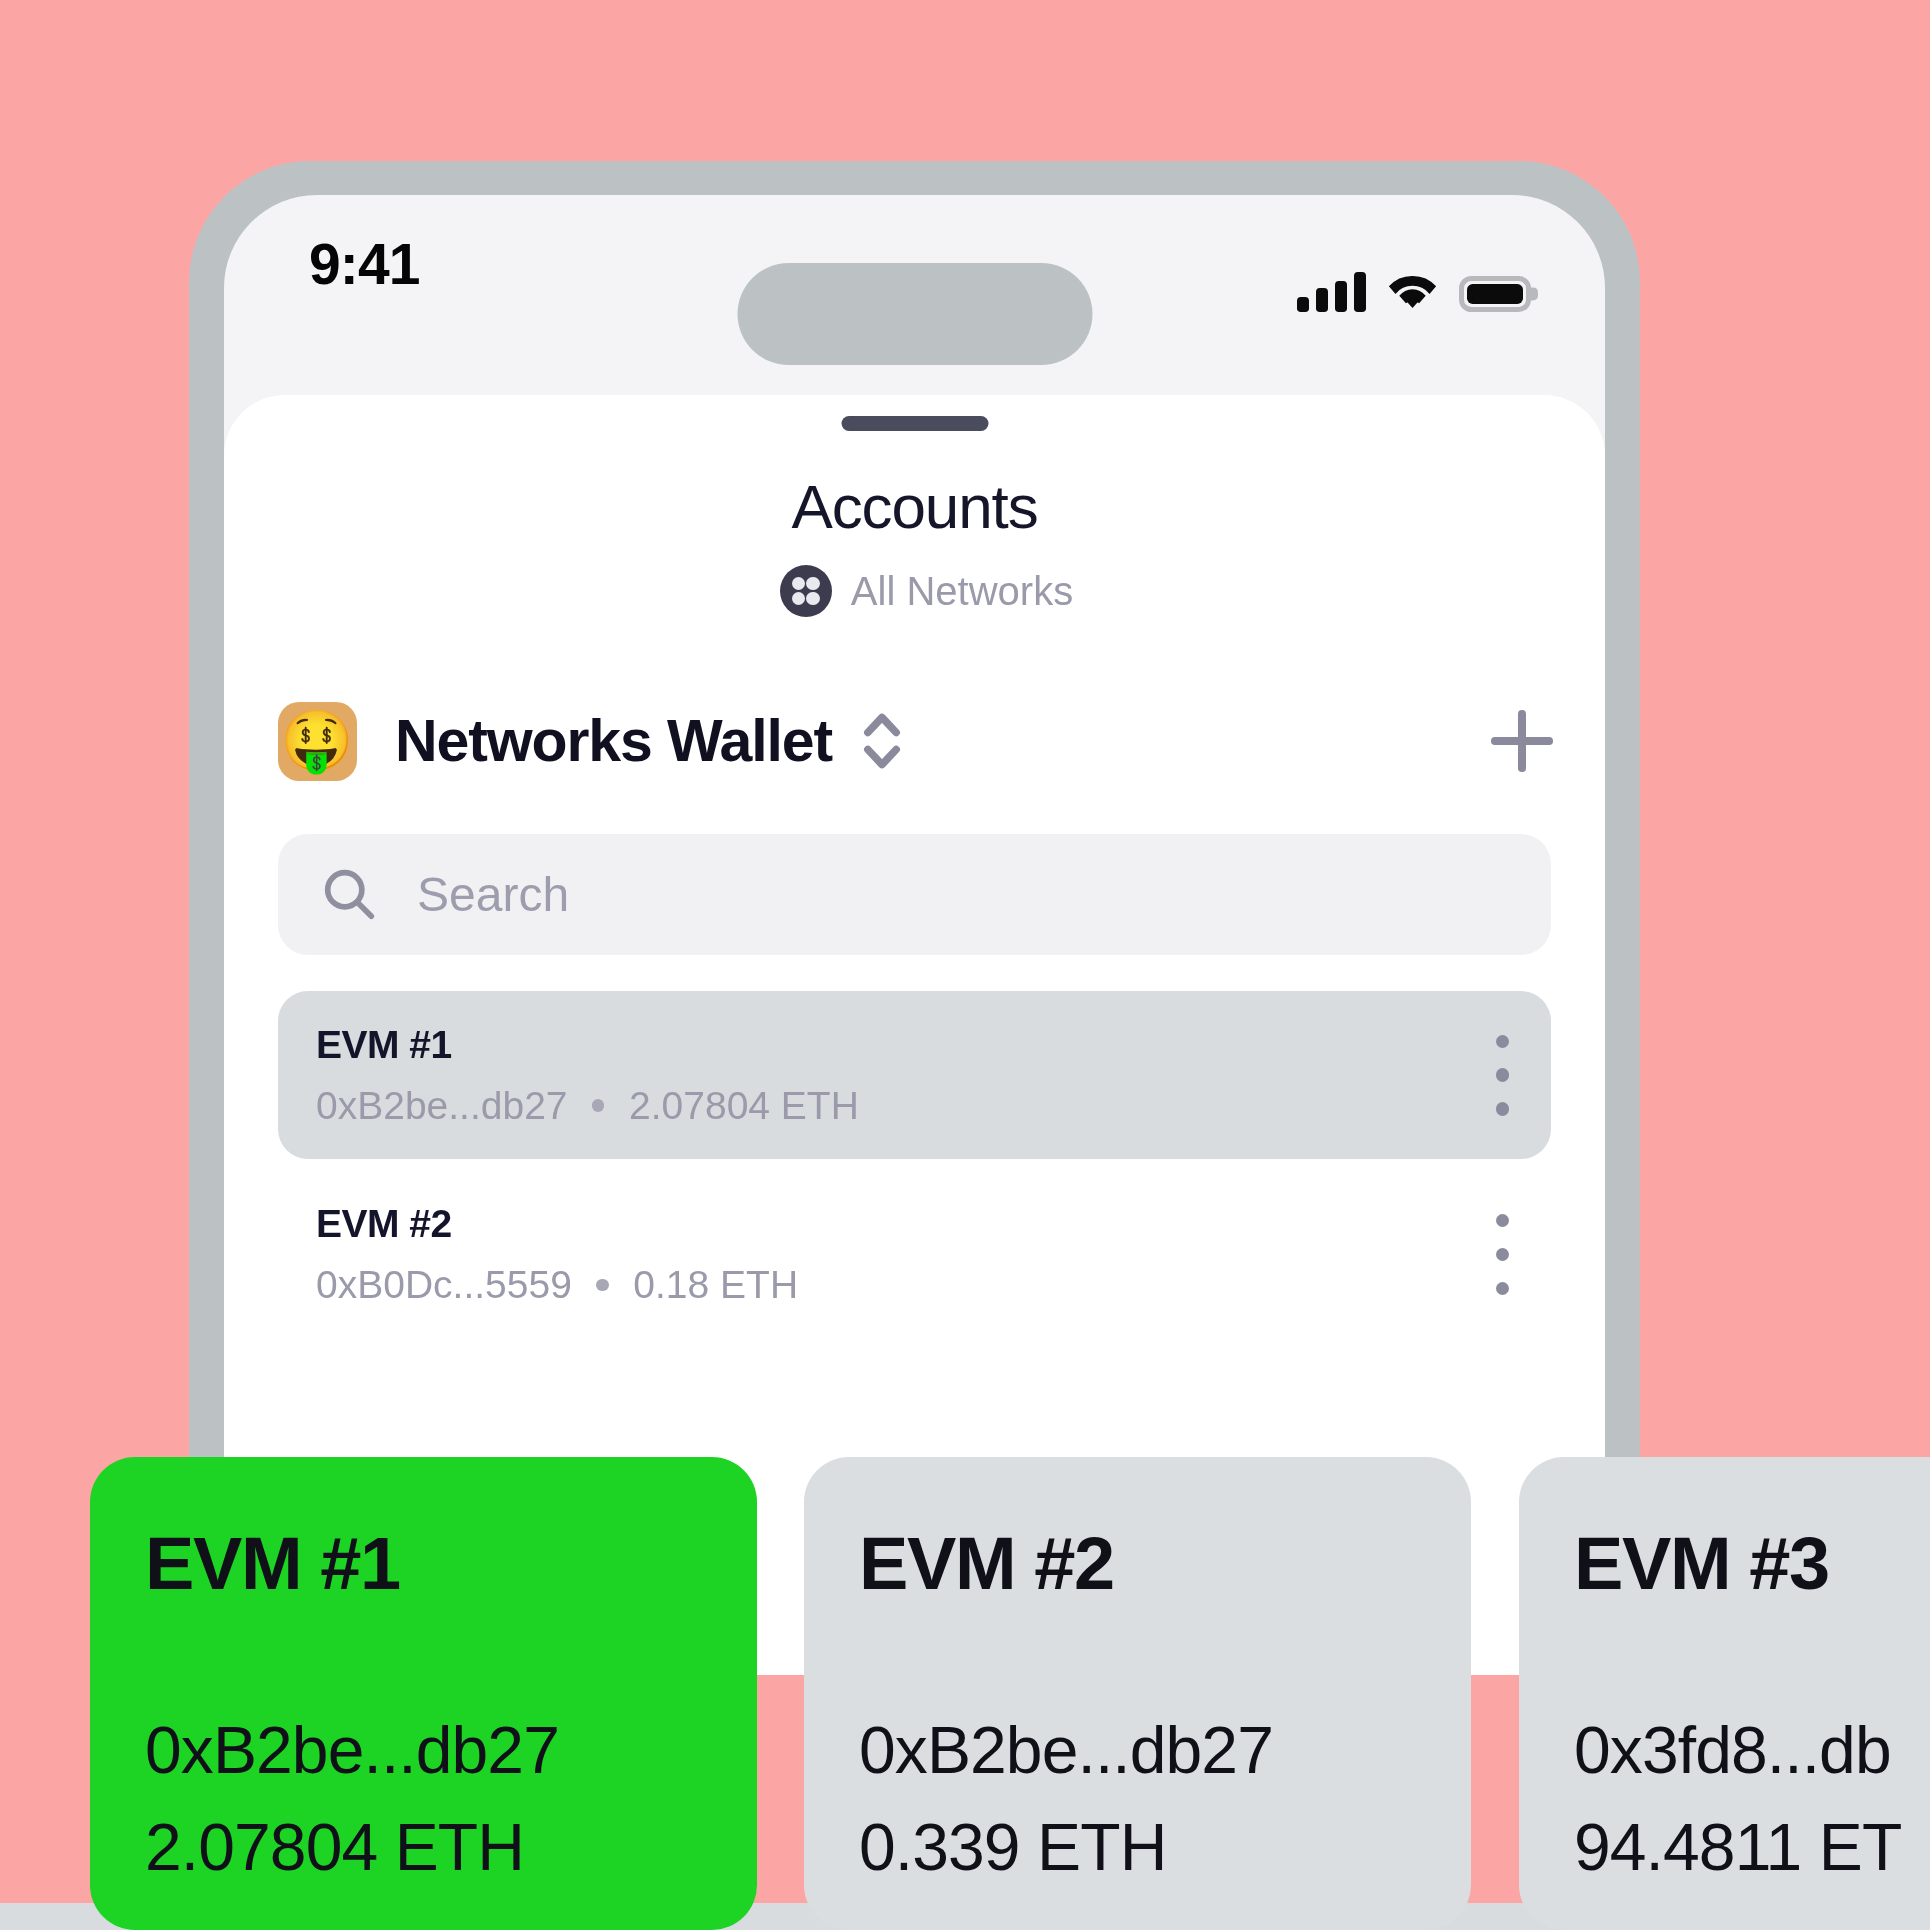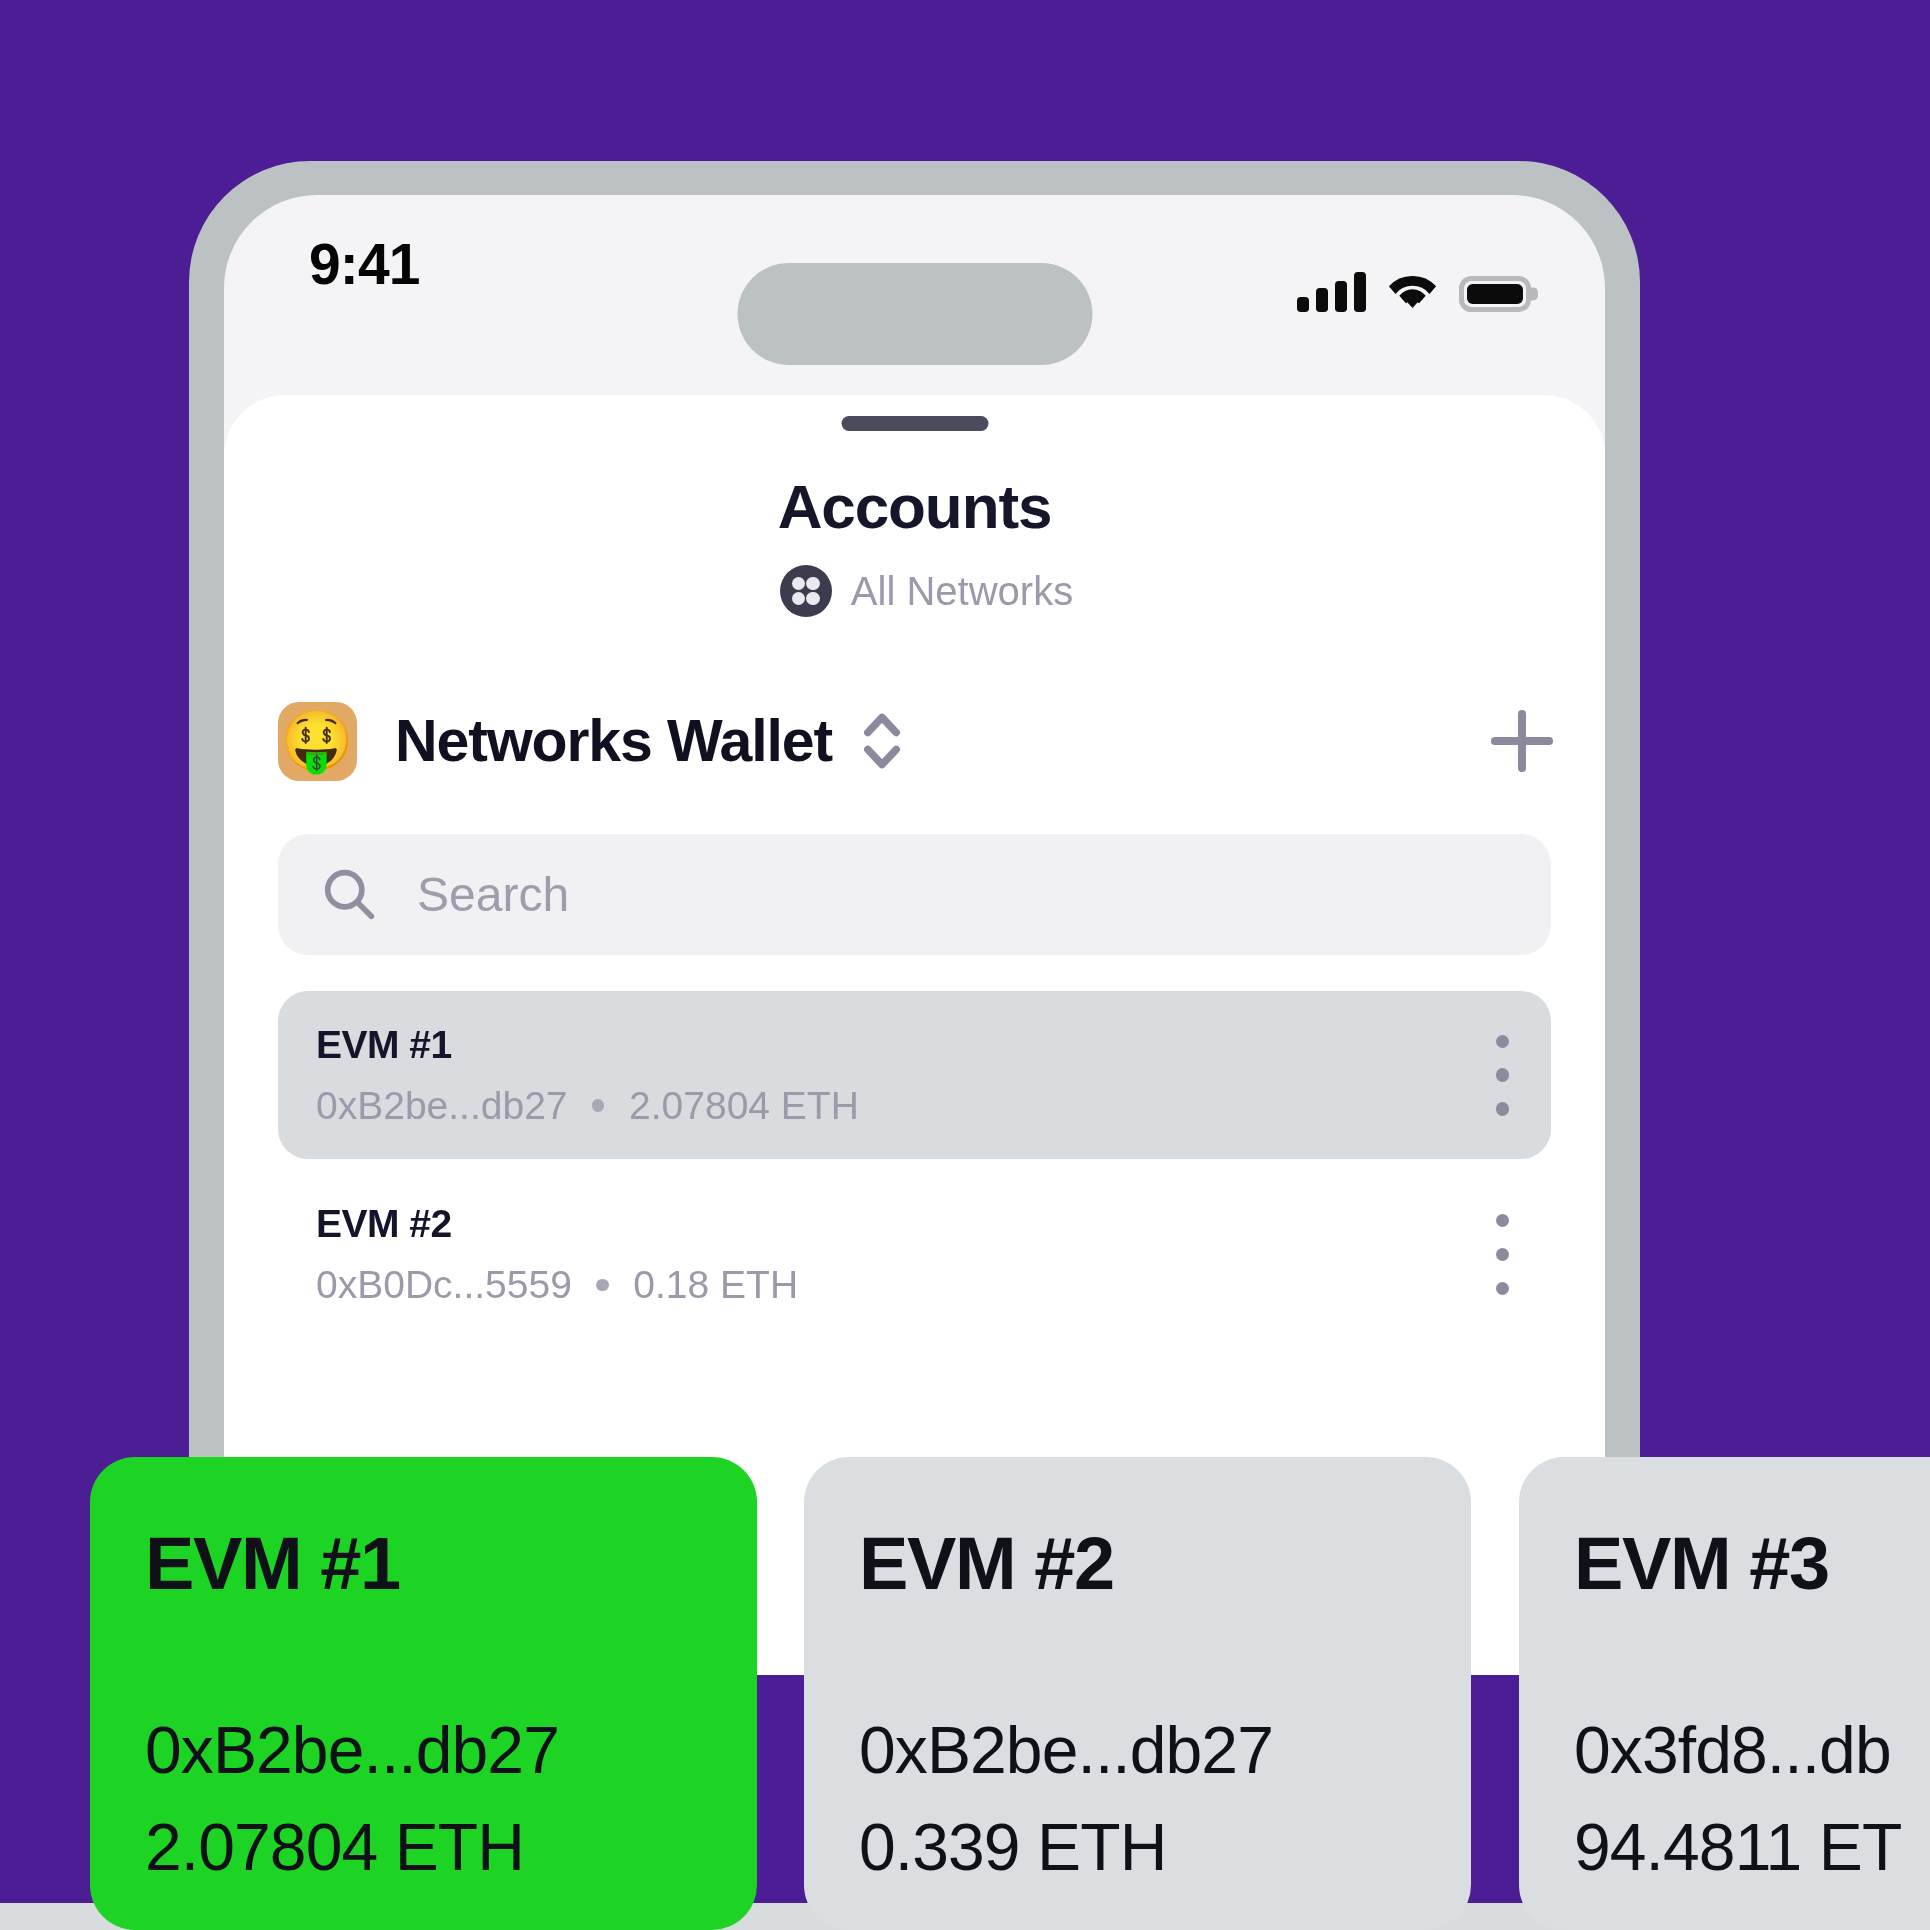--- a/index.html
+++ b/index.html
@@ -2,21 +2,21 @@
 <html style="font-size:15px"><head>
 <meta charset="utf-8">
 <style>
   * { margin:0; padding:0; box-sizing:border-box; }
   html, body {
     width:1931px; height:1931px;
     background:#d8dcde;
     font-family:"Liberation Sans", sans-serif;
     overflow:hidden;
   }
-  #root { position:relative; width:1931px; height:1903px; background:#4c1d95; }
+  #root { position:relative; width:1931px; height:1903px; background:#fca5a5; }
 
   
   .phone-frame{
     position:absolute; left:189px; top:161px;
     width:1451px; height:1514px;
     background:#bcc2c4;
     border-radius:121px 121px 0 0;
     box-shadow:0 0 0 0 rgba(0,0,0,0);
   }
   .phone-screen{
@@ -70,21 +70,21 @@
     background:#ffffff;
     border-radius:61px 61px 0 0;
     overflow:hidden;
   }
   .grabber{
     position:absolute; left:50%; transform:translateX(-50%); top:21px;
     width:147px; height:15px; background:#4b4b5e; border-radius:7.6px;
   }
   .sheet-title{
     position:absolute; left:0; top:76px; width:100%;
-    text-align:center; font-size:62px; font-weight:bold;
+    text-align:center; font-size:62px; font-weight:normal;
     color:#16162a; letter-spacing:-1.1px;
   }
   .network-row{
     position:absolute; left:12px; top:170px; width:100%;
     display:flex; align-items:center; justify-content:center; gap:19px;
   }
   .network-badge{
     width:52px; height:52px; border-radius:50%;
     background:#3c3c4e; position:relative; flex:none;
   }

